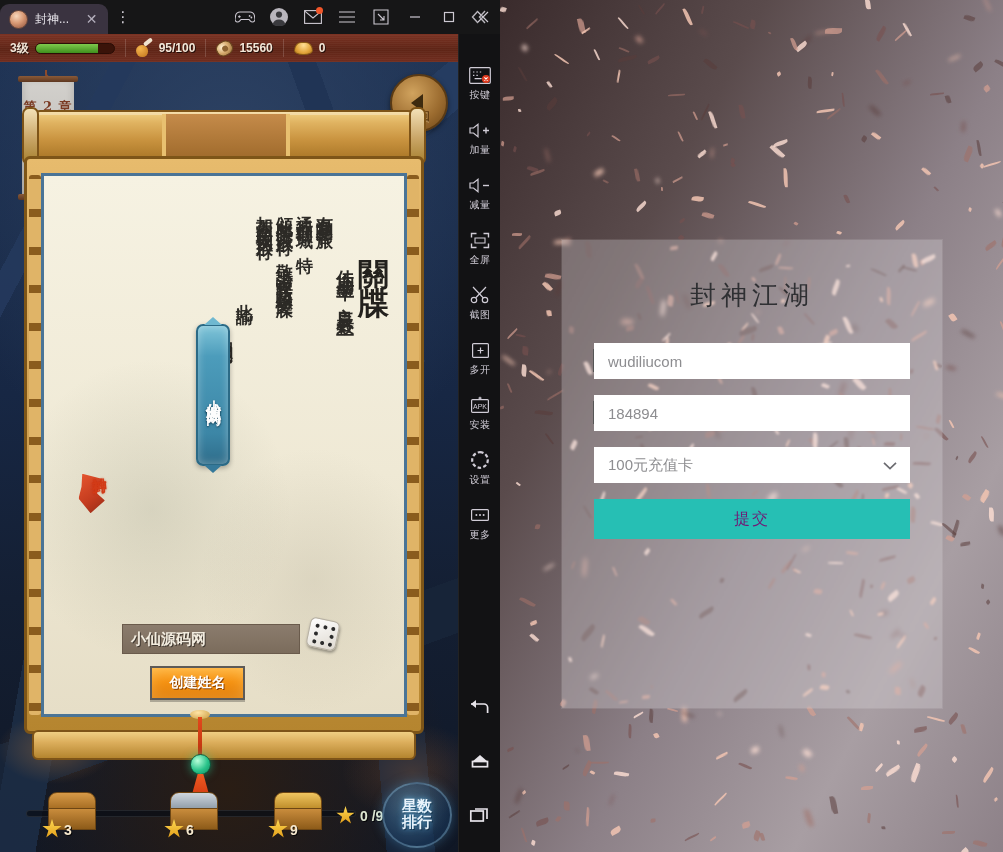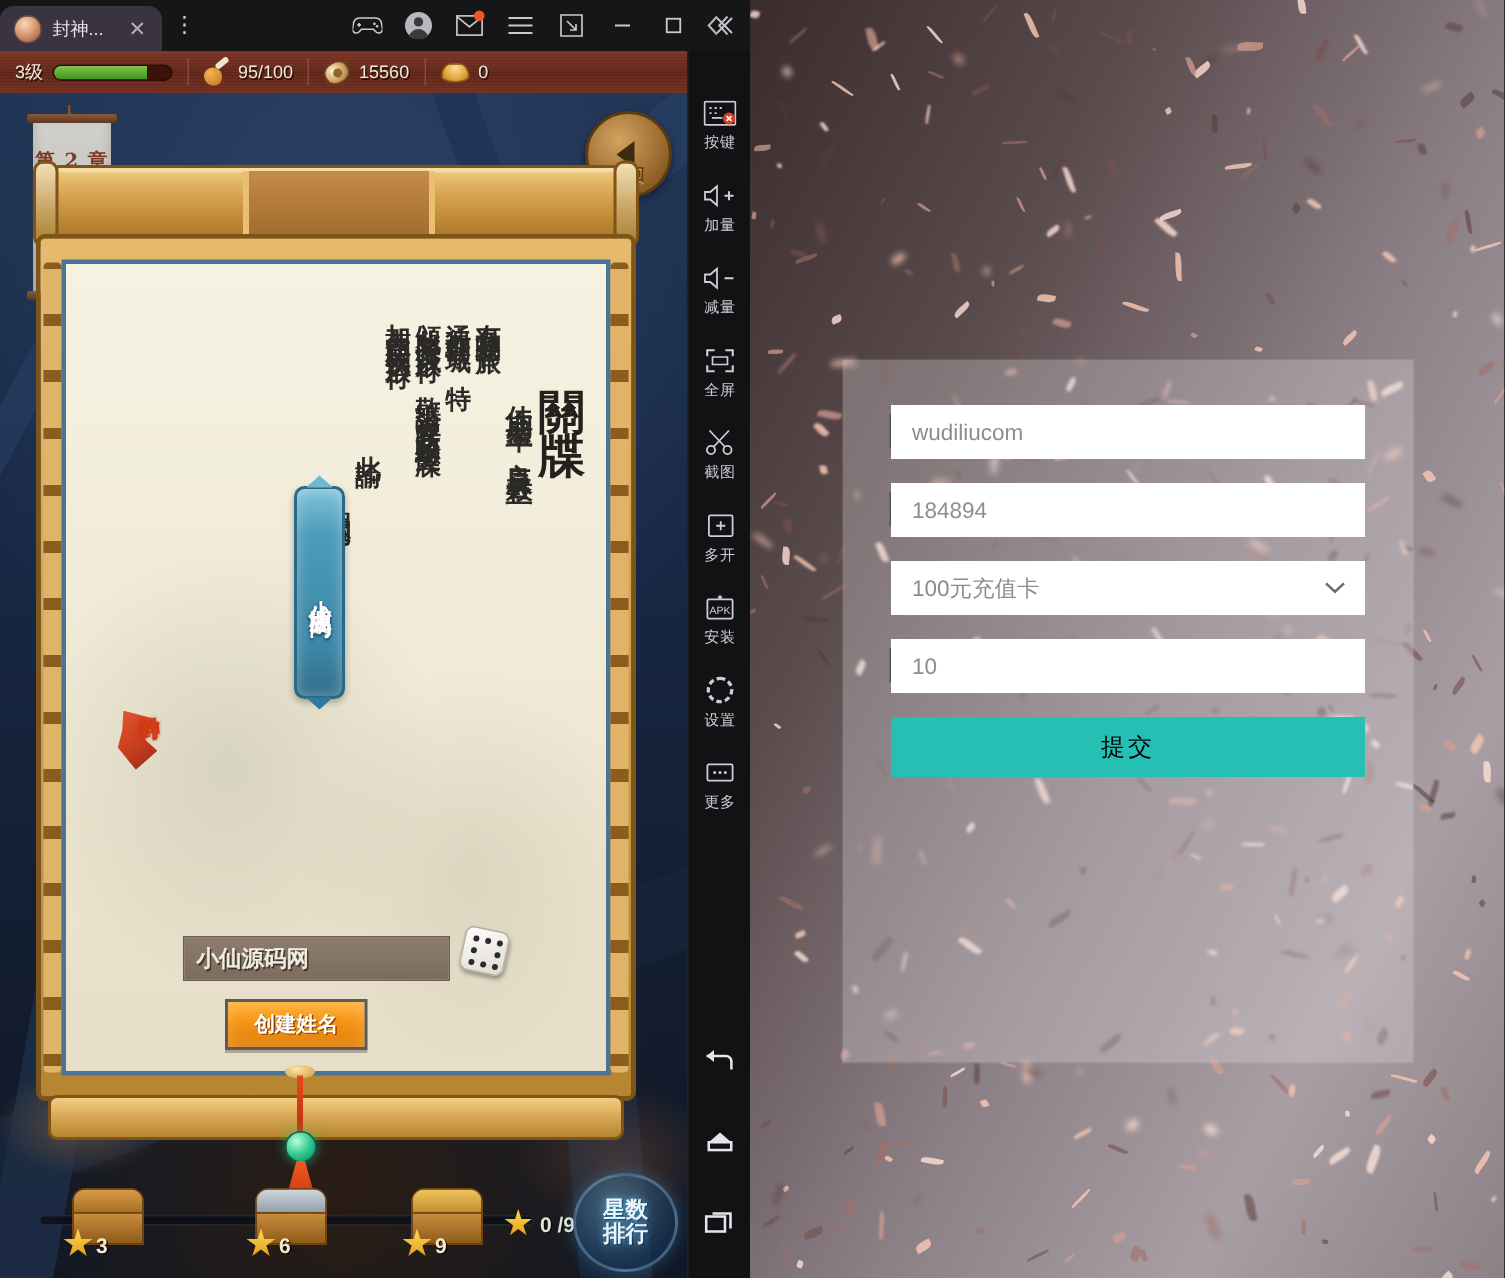--- a/index.html
+++ b/index.html
@@ -74,21 +74,21 @@
   }
 
   
   #statusbar {
     position: absolute; left: 0; top: 34px; width: 458px; height: 28px;
     background:
       repeating-linear-gradient(0deg, rgba(255,255,255,.03) 0 1px, transparent 1px 2px),
       linear-gradient(180deg, #7b3323 0%, #5e2416 55%, #712d1f 100%);
     display: flex; align-items: center;
     color: #f3e7d8;
-    font-size: 12px; font-weight: normal;
+    font-size: 12px; font-weight: bold;
     text-shadow: 1px 1px 0 rgba(0,0,0,.65);
   }
   .stat-sec { display: flex; align-items: center; height: 28px; padding: 0 10px; gap: 6px; }
   .stat-sep { width: 1px; height: 18px; background: rgba(255,255,255,.16); }
   #xpbar {
     width: 80px; height: 11px; border-radius: 6px;
     background: #3a1309; border: 1px solid #2a0d06;
     overflow: hidden; position: relative;
   }
   #xpbar > i {
@@ -533,21 +533,21 @@
   }
   .field .chev {
     position: absolute; right: 13px; top: 50%; transform: translateY(-50%);
     color: #6b6b70;
   }
   #submit-btn {
     margin: 2px 32px 0 32px;
     height: 40px;
     background: #26bfb4;
     display: flex; align-items: center; justify-content: center;
-    color: #000000; font-size: 16px; letter-spacing: 2px;
+    color: #701a75; font-size: 16px; letter-spacing: 2px;
   }
   #copyright {
     margin-top: 32px;
     text-align: center;
     font-size: 15px; color: #56565a;
   }
 </style>
 </head>
 <body>
 
@@ -1298,20 +1298,21 @@
         <span class="petal" style="left: 362.506px; top: 429.369px; width: 13.0208px; height: 3.25144px; background: rgba(160, 112, 104, 0.6); transform: rotate(30.1912deg);"></span>
         <span class="petal" style="left: 109.75px; top: 828.313px; width: 11.2265px; height: 5.89594px; background: rgba(242, 196, 178, 0.85); transform: rotate(151.46deg);"></span>
         <span class="petal" style="left: 3.17057px; top: 97.1864px; width: 10.7915px; height: 3.60475px; background: rgba(214, 160, 146, 0.7); transform: rotate(177.245deg);"></span>
         <span class="petal" style="left: 352.52px; top: 586.611px; width: 18.6521px; height: 2.50978px; background: rgba(120, 80, 78, 0.6); transform: rotate(101.703deg); filter: blur(0.7px);"></span>
         <span class="petal" style="left: 42.6275px; top: 438.164px; width: 12.8264px; height: 1.81782px; background: rgba(90, 60, 58, 0.55); transform: rotate(235.448deg);"></span>
         <span class="petal" style="left: 81.1427px; top: 365.89px; width: 13.8341px; height: 4.53148px; background: rgba(255, 224, 212, 0.8); transform: rotate(249.785deg);"></span>
         <span class="petal" style="left: 217.91px; top: 428.108px; width: 11.82px; height: 2.88439px; background: rgba(160, 112, 104, 0.6); transform: rotate(167.898deg); filter: blur(0.7px);"></span>
       </div>
 
     <div id="login-card">
+      <h1 id="card-title">封神江湖</h1>
 
       <div class="field first">
         <span class="caret"></span>
         <span>wudiliucom</span>
       </div>
 
       <div class="field">
         <span class="caret"></span>
         <span>184894</span>
       </div>
@@ -1319,22 +1320,18 @@
 
       <div class="field">
         <span>100元充值卡</span>
         <span class="chev">
           <svg width="14" height="9" viewBox="0 0 14 9">
               <path d="M1 1.4L7 7l6-5.6" fill="none" stroke="#6b6b70" stroke-width="1.7"></path>
             </svg>
         </span>
       </div>
 
-      <div class="field">
-        <span class="caret"></span>
-        <span>10</span>
-      </div>
 
       <div id="submit-btn" style="background: rgb(38, 191, 180);">提交</div>
 
     </div>
   </div>
 </div>
 
 </body></html>

